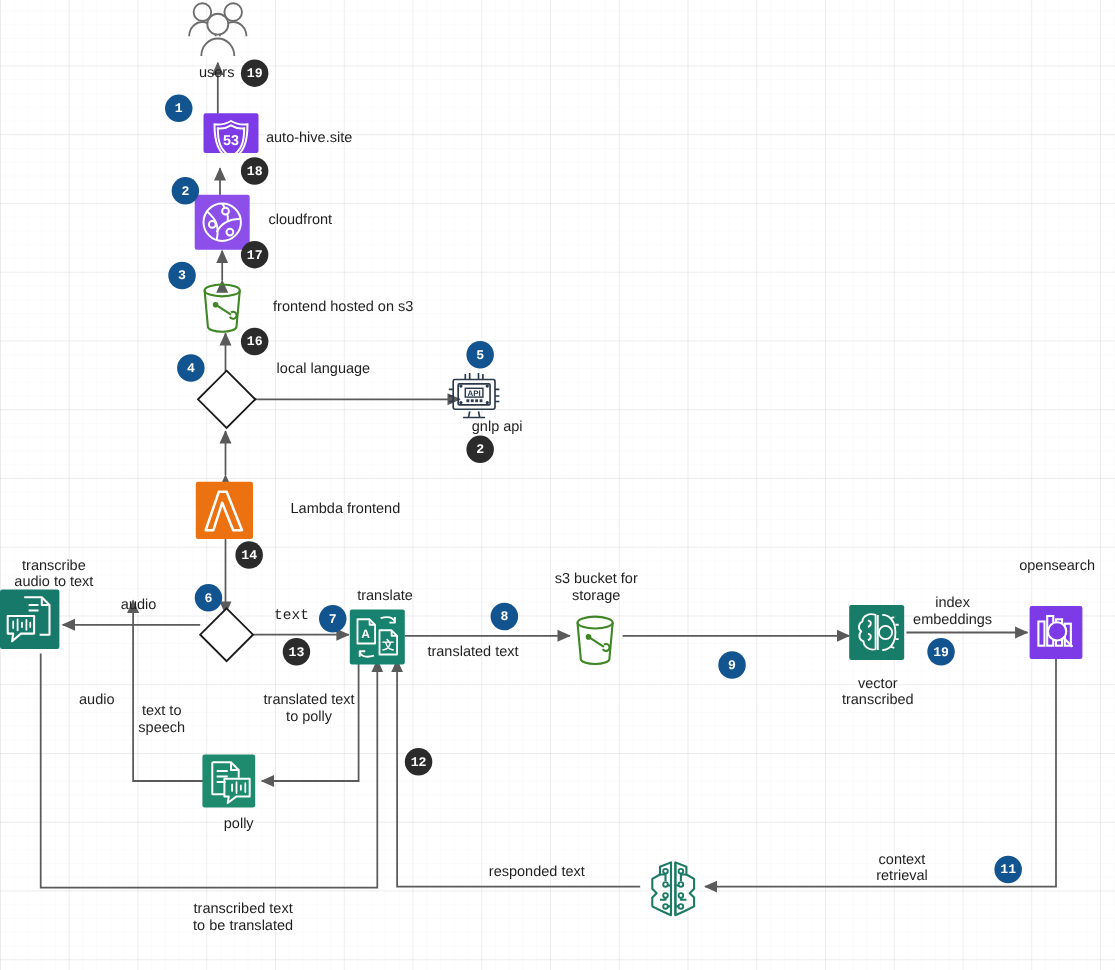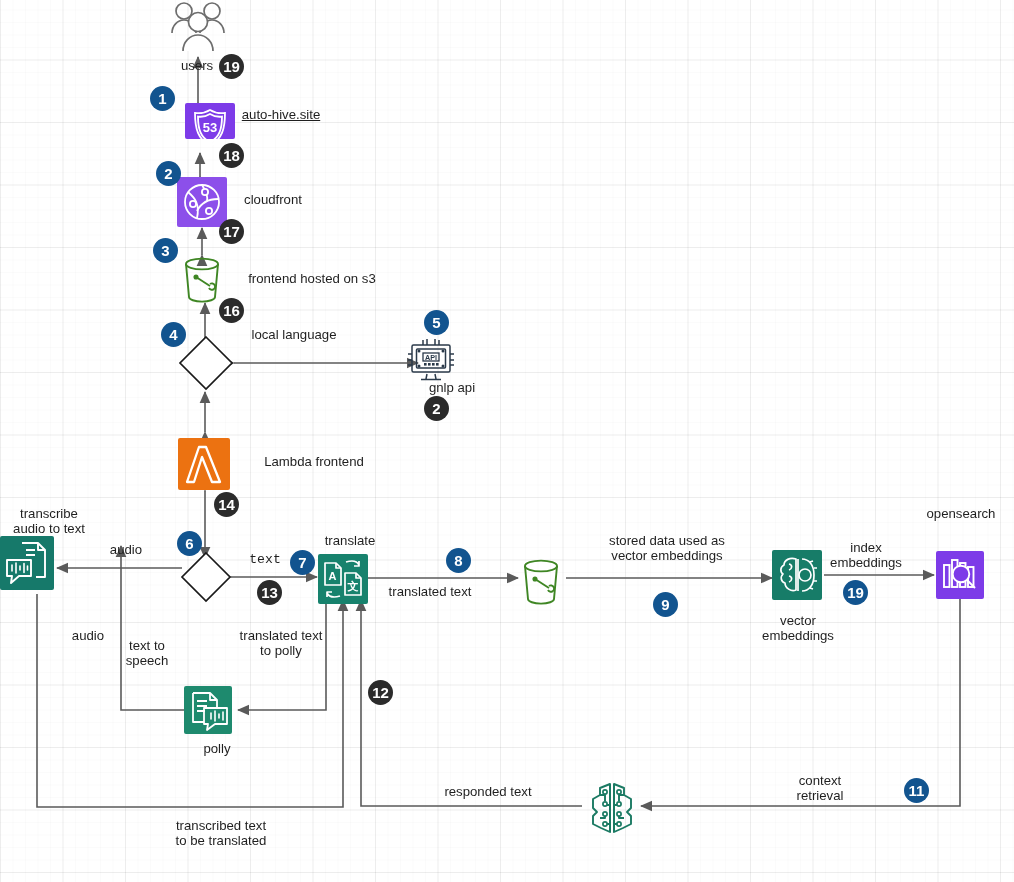--- a/index.html
+++ b/index.html
@@ -24,24 +24,25 @@
     color:#1f1f1f;
     font-size:13.2px;
     line-height:15px;
     white-space:pre;
     text-align:center;
   }
   .badge{
     position:absolute;
     width:25px;height:25px;border-radius:50%;
     color:#ffffff;
-    font-size:15px;
+    font-size:12px;
     font-weight:bold;
     display:flex;align-items:center;justify-content:center;
     line-height:1;
+    font-family:Liberation Mono, monospace;
   }
   .badge.blue{background:#12548f;}
   .badge.dark{background:#2b2b2b;}
 </style>
 </head>
 <body>
 
 <div id="canvas">
 
   <svg id="wires" viewBox="0 0 1014 882" xmlns="http://www.w3.org/2000/svg">
@@ -285,41 +286,41 @@
           <circle cx="21" cy="44" r="2.1"></circle>
         <circle cx="35" cy="12" r="2.1"></circle>
           <circle cx="35" cy="24" r="2.1"></circle>
         <circle cx="35" cy="34" r="2.1"></circle>
           <circle cx="35" cy="44" r="2.1"></circle>
       </g>
     </svg>
   </div>
 
   <div class="lbl" style="left:147px;top:58px;width:100px;">users</div>
-  <div class="lbl" style="left:216px;top:107px;width:130px;text-decoration:underline;">auto-hive.site</div>
+  <div class="lbl" style="left:216px;top:117px;width:130px;">auto-hive.site</div>
   <div class="lbl" style="left:213px;top:192px;width:120px;">cloudfront</div>
   <div class="lbl" style="left:222px;top:271px;width:180px;">frontend hosted on s3</div>
   <div class="lbl" style="left:224px;top:327px;width:140px;">local language</div>
   <div class="lbl" style="left:402px;top:380px;width:100px;">gnlp api</div>
   <div class="lbl" style="left:244px;top:454px;width:140px;">Lambda frontend</div>
   <div class="lbl" style="left:-1px;top:506px;width:100px;text-align:center;">transcribe
 audio to text</div>
   <div class="lbl" style="left:91px;top:542px;width:70px;">audio</div>
   <div class="lbl" style="left:53px;top:628px;width:70px;">audio</div>
   <div class="lbl" style="left:107px;top:638px;width:80px;">text to
 speech</div>
   <div class="lbl" style="left:235px;top:552px;width:60px;font-family:Liberation Mono, monospace;">text</div>
   <div class="lbl" style="left:300px;top:533px;width:100px;">translate</div>
   <div class="lbl" style="left:221px;top:628px;width:120px;">translated text
 to polly</div>
   <div class="lbl" style="left:370px;top:584px;width:120px;">translated text</div>
-  <div class="lbl" style="left:577px;top:533px;width:180px;">stored data used as
-vector embeddings</div>
+  <div class="lbl" style="left:482px;top:518px;width:120px;">s3 bucket for
+storage</div>
   <div class="lbl" style="left:738px;top:613px;width:120px;">vector
-embeddings</div>
+transcribed</div>
   <div class="lbl" style="left:806px;top:540px;width:120px;">index
 embeddings</div>
   <div class="lbl" style="left:901px;top:506px;width:120px;">opensearch</div>
   <div class="lbl" style="left:167px;top:741px;width:100px;">polly</div>
   <div class="lbl" style="left:418px;top:784px;width:140px;">responded text</div>
   <div class="lbl" style="left:760px;top:773px;width:120px;">context
 retrieval</div>
   <div class="lbl" style="left:151px;top:818px;width:140px;">transcribed text
 to be translated</div>
 

